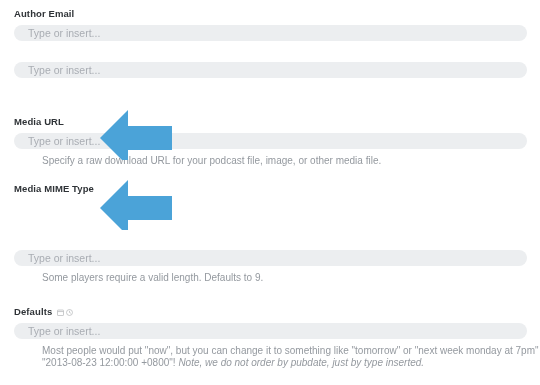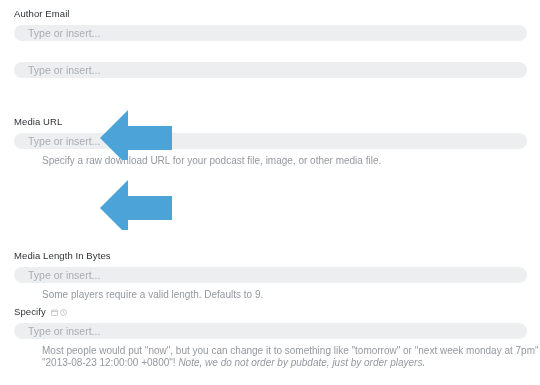--- a/index.html
+++ b/index.html
@@ -25,21 +25,21 @@
   }
 
   .field-group {
     position: absolute;
     left: 14px;
     width: 513px;
   }
 
   .field-label {
     font-size: 9.5px;
-    font-weight: normal;
+    font-weight: bold;
     color: #2f3337;
     letter-spacing: 0.1px;
     line-height: 12px;
     margin: 0 0 5px 0;
     display: flex;
     align-items: center;
     gap: 4px;
   }
 
   .label-icons {
@@ -126,55 +126,55 @@
     <div class="field-label">
       <span>Media URL</span>
     </div>
     <div class="input-box">
       <span class="input-placeholder">Type or insert...</span>
     </div>
     <div class="help-text">Specify a raw download URL for your podcast file, image, or other media file.</div>
   </div>
 
   <div class="field-group" style="top:183px;">
+    <div class="field-label">
+      <span>Media MIME Type</span>
+    </div>
   </div>
 
   <div class="field-group" style="top:250px;">
-    <div class="field-label">
-      <span>Media Length In Bytes</span>
-    </div>
     <div class="input-box">
       <span class="input-placeholder">Type or insert...</span>
     </div>
     <div class="help-text">Some players require a valid length. Defaults to 9.</div>
   </div>
 
   <div class="field-group" style="top:306px;">
     <div class="field-label">
-      <span>Specify</span>
+      <span>Defaults</span>
       <span class="label-icons">
         <span class="mini-icon">
           <svg viewBox="0 0 12 12" width="7" height="7" aria-hidden="true">
             <rect x="0.8" y="1.8" width="10.4" height="9.4" rx="1" fill="none" stroke="#6b7075" stroke-width="1.4"></rect>
             <line x1="0.8" y1="4.4" x2="11.2" y2="4.4" stroke="#6b7075" stroke-width="1.4"></line>
           </svg>
         </span>
         <span class="mini-icon">
           <svg viewBox="0 0 12 12" width="7" height="7" aria-hidden="true">
             <circle cx="6" cy="6" r="5.1" fill="none" stroke="#6b7075" stroke-width="1.4"></circle>
             <line x1="6" y1="6" x2="6" y2="3.1" stroke="#6b7075" stroke-width="1.4"></line>
             <line x1="6" y1="6" x2="8.3" y2="7.2" stroke="#6b7075" stroke-width="1.4"></line>
           </svg>
         </span>
       </span>
     </div>
     <div class="input-box">
       <span class="input-placeholder">Type or insert...</span>
     </div>
-    <div class="help-text"><span>Most people would put "now", but you can change it to something like "tomorrow" or "next week monday at 7pm" or "2013-08-23 12:00:00 +0800"! </span><em>Note, we do not order by pubdate, just by order players.</em></div>
+    <div class="help-text"><span>Most people would put "now", but you can change it to something like "tomorrow" or "next week monday at 7pm" or "2013-08-23 12:00:00 +0800"! </span><em>Note, we do not order by pubdate, just by type inserted.</em></div>
   </div>
 
   <div class="arrow" style="left:100px; top:108px;">
     <svg width="72" height="52" viewBox="0 0 72 52" aria-hidden="true">
       <polygon points="0,30 28,2 28,18 72,18 72,42 28,42 28,58" fill="#4ba3d8"></polygon>
     </svg>
   </div>
 
   <div class="arrow" style="left:100px; top:178px;">
     <svg width="72" height="52" viewBox="0 0 72 52" aria-hidden="true">

